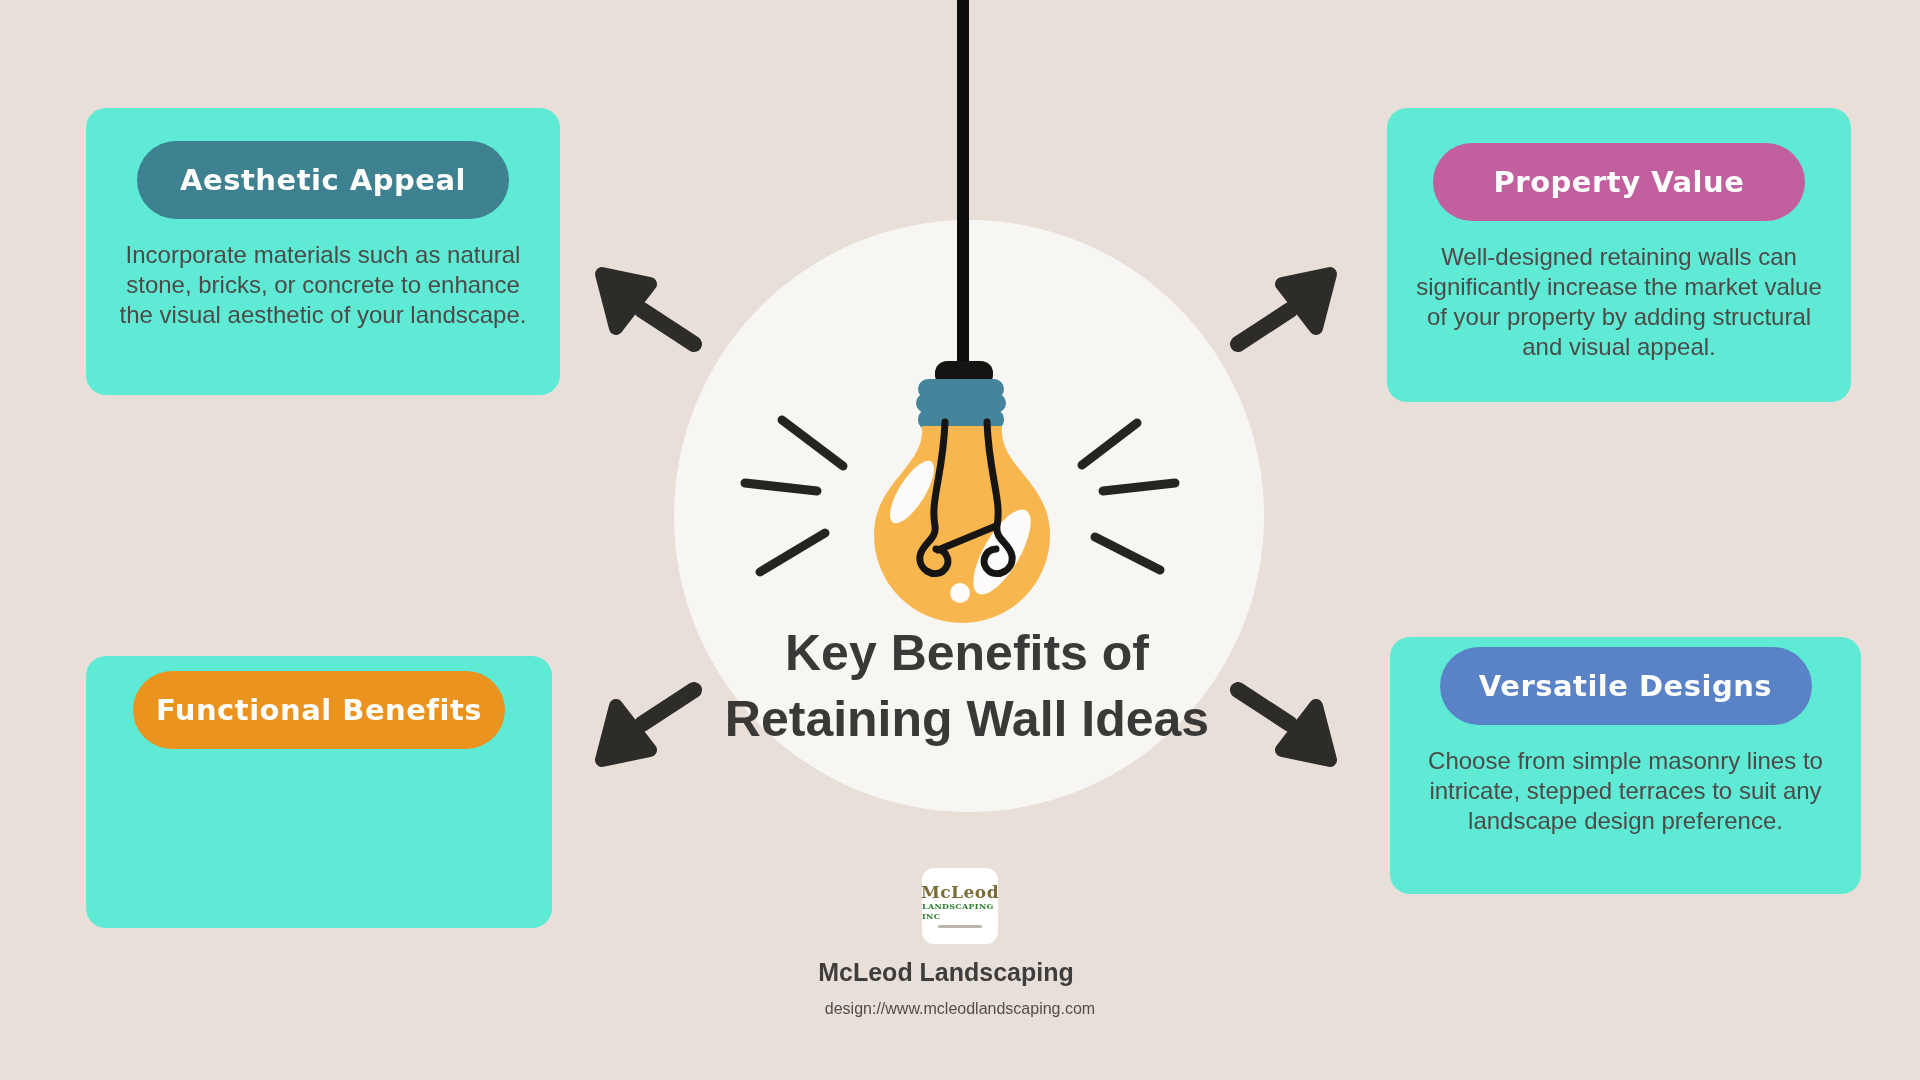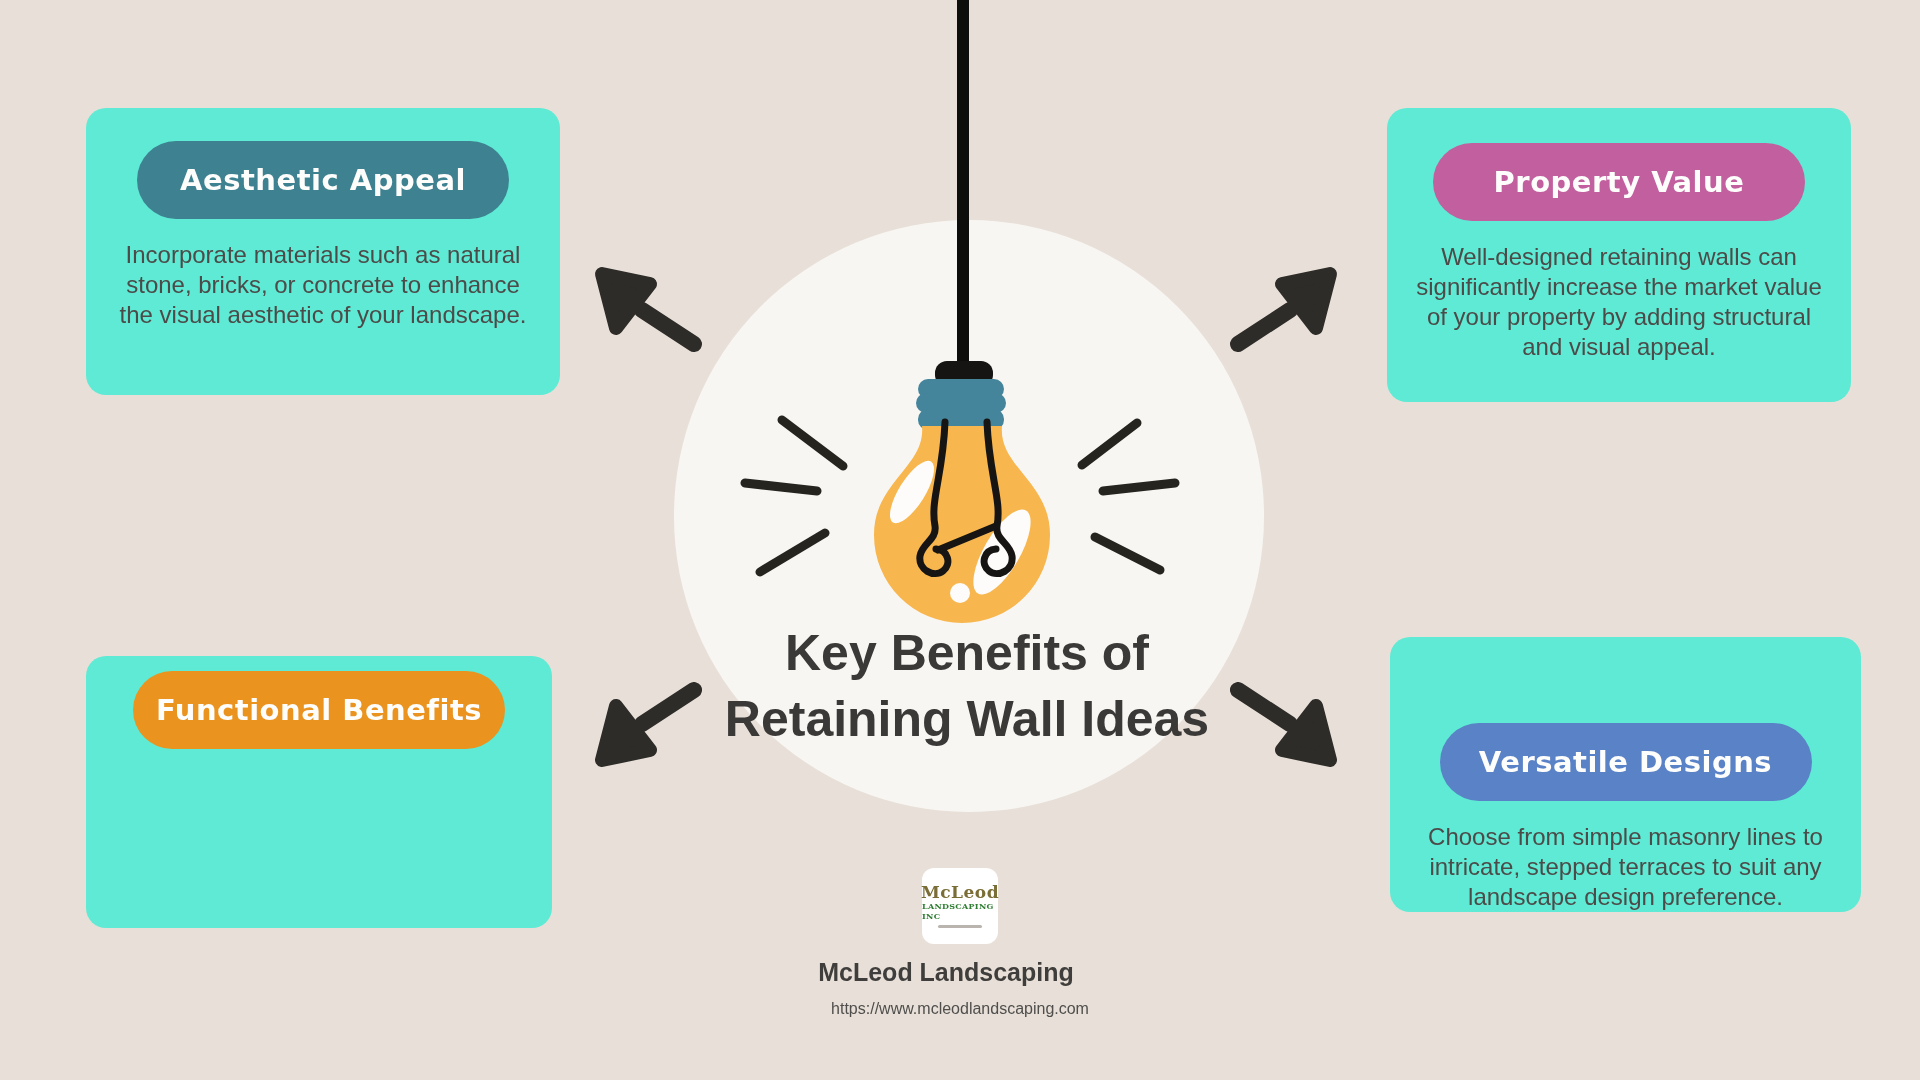--- a/index.html
+++ b/index.html
@@ -29,21 +29,21 @@
   }
 
   
   .card{
     position:absolute;background:#5eead4;border-radius:20px;
     display:flex;flex-direction:column;align-items:center;
   }
   .card-tl{left:86px;top:108px;width:474px;height:254px;padding-top:33px;}
   .card-tr{left:1387px;top:108px;width:464px;height:259px;padding-top:35px;}
   .card-bl{left:86px;top:656px;width:466px;height:257px;padding-top:15px;}
-  .card-br{left:1390px;top:637px;width:471px;height:247px;padding-top:28px;justify-content:flex-end;}
+  .card-br{left:1390px;top:637px;width:471px;height:247px;padding-top:10px;}
   .pill{
     width:372px;height:78px;border-radius:40px;
     display:flex;align-items:center;justify-content:center;
     color:#fdfdfc;font-family:"DejaVu Sans", sans-serif;
     font-weight:bold;font-size:29px;letter-spacing:0.5px;
   }
   .card-body{
     margin-top:21px;padding:0 24px;text-align:center;
     color:#4c4b49;font-size:24px;line-height:30px;
   }
@@ -177,15 +177,15 @@
     </div>
     <div class="card-body">Choose from simple masonry lines to intricate, stepped terraces to suit any landscape design preference.</div>
   </div>
 
   <div class="logo-box">
     <div class="logo-word">McLeod</div>
     <div class="logo-sub">LANDSCAPING INC</div>
     <div class="logo-tagline"></div>
   </div>
   <div class="footer-company">McLeod Landscaping</div>
-  <div class="footer-url">https://www.mcleodlandscaping.com</div>
+  <div class="footer-url">design://www.mcleodlandscaping.com</div>
 
 </div>
 
 </body></html>

